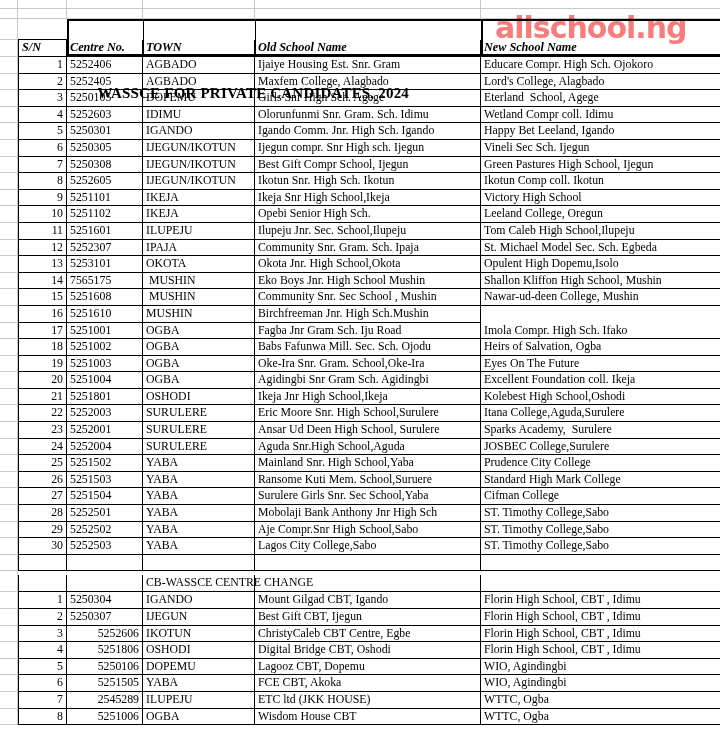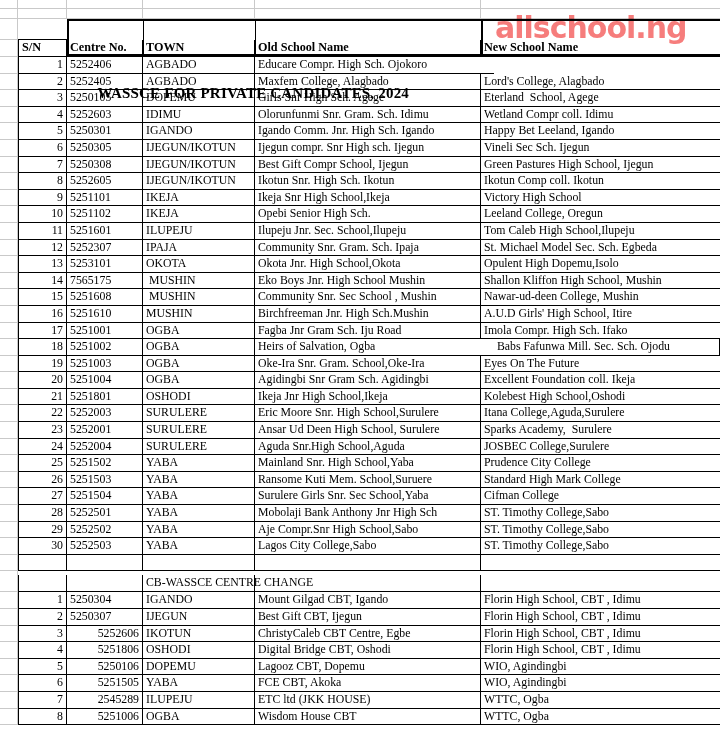--- a/index.html
+++ b/index.html
@@ -36,21 +36,21 @@
     font-size:11.8px;line-height:15.4px;padding-left:3px;
     white-space:pre;overflow:hidden;
   }
   .c-sn{width:49px;border-left:1px solid var(--bk);}
   .c-centre{width:76px}
   .c-town{width:112px}
   .c-old{width:226px}
   .c-new{width:239px;border-right:none;}
   .num{text-align:right;padding-right:3px;padding-left:0;}
   .hrow{height:17px;}
-  .hrow .c{font-weight:bold;font-size:12.2px;line-height:15.8px;}
+  .hrow .c{font-weight:bold;font-size:12.2px;line-height:15.8px;font-style:italic;}
   .drow{height:16.6px;}
   .cbrow{height:17px;}
   .gaprow{height:4px;}
   .cb-label{overflow:visible;position:relative;z-index:2;text-align:right;}
   
   .watermark{
     position:absolute;left:495px;top:10px;z-index:6;
     font-family:"DejaVu Sans",sans-serif;font-weight:bold;
     font-size:30px;letter-spacing:-1px;line-height:1.2;
     color:#f4605f;opacity:.82;mix-blend-mode:multiply;
@@ -99,20 +99,21 @@
         <div class="c c-centre">Centre No.</div>
         <div class="c c-town">TOWN</div>
         <div class="c c-old">Old School Name</div>
         <div class="c c-new">New School Name</div>
       </div>
       <div class="row drow">
         <div class="gut"></div>
         <div class="c c-sn num">1</div>
         <div class="c c-centre">5252406</div>
         <div class="c c-town">AGBADO</div>
+        <div class="c c-old">Ijaiye Housing Est. Snr. Gram</div>
         <div class="c c-new">Educare Compr. High Sch. Ojokoro</div>
       </div>
       <div class="row drow">
         <div class="gut"></div>
         <div class="c c-sn num">2</div>
         <div class="c c-centre">5252405</div>
         <div class="c c-town">AGBADO</div>
         <div class="c c-old">Maxfem College, Alagbado</div>
         <div class="c c-new">Lord's College, Alagbado</div>
       </div>
@@ -219,37 +220,36 @@
         <div class="c c-town"> MUSHIN</div>
         <div class="c c-old">Community Snr. Sec School , Mushin</div>
         <div class="c c-new">Nawar-ud-deen College, Mushin</div>
       </div>
       <div class="row drow">
         <div class="gut"></div>
         <div class="c c-sn num">16</div>
         <div class="c c-centre">5251610</div>
         <div class="c c-town">MUSHIN</div>
         <div class="c c-old">Birchfreeman Jnr. High Sch.Mushin</div>
-        <div class="c c-new">A.U.D Girls' High School, Itire</div>
       </div>
       <div class="row drow">
         <div class="gut"></div>
         <div class="c c-sn num">17</div>
         <div class="c c-centre">5251001</div>
         <div class="c c-town">OGBA</div>
         <div class="c c-old">Fagba Jnr Gram Sch. Iju Road</div>
         <div class="c c-new">Imola Compr. High Sch. Ifako</div>
       </div>
       <div class="row drow">
         <div class="gut"></div>
         <div class="c c-sn num">18</div>
         <div class="c c-centre">5251002</div>
         <div class="c c-town">OGBA</div>
+        <div class="c c-old">Babs Fafunwa Mill. Sec. Sch. Ojodu</div>
         <div class="c c-new">Heirs of Salvation, Ogba</div>
-        <div class="c c-old">Babs Fafunwa Mill. Sec. Sch. Ojodu</div>
       </div>
       <div class="row drow">
         <div class="gut"></div>
         <div class="c c-sn num">19</div>
         <div class="c c-centre">5251003</div>
         <div class="c c-town">OGBA</div>
         <div class="c c-old">Oke-Ira Snr. Gram. School,Oke-Ira</div>
         <div class="c c-new">Eyes On The Future</div>
       </div>
       <div class="row drow">

